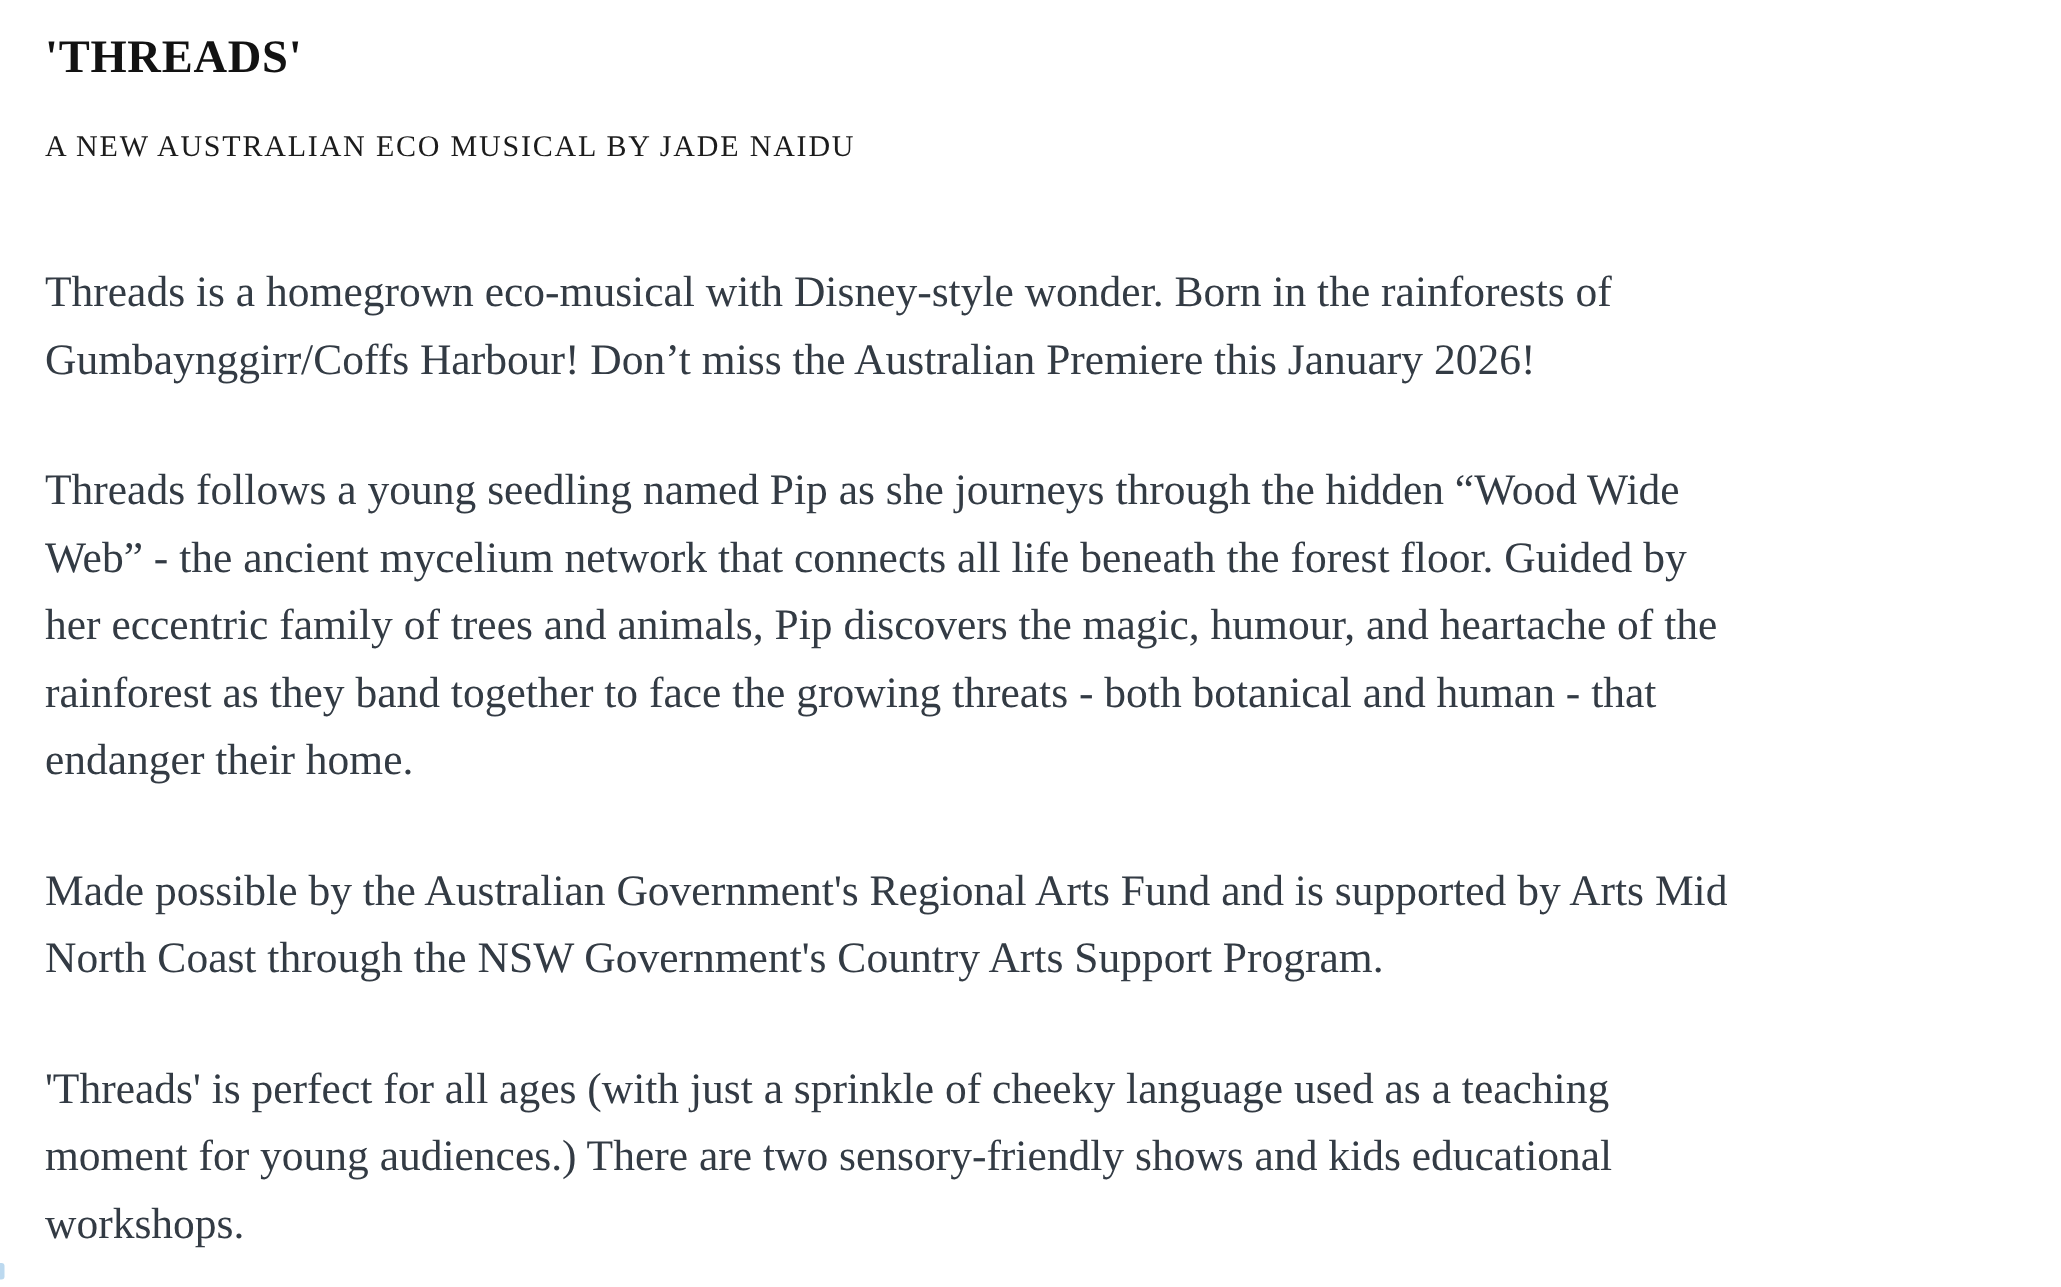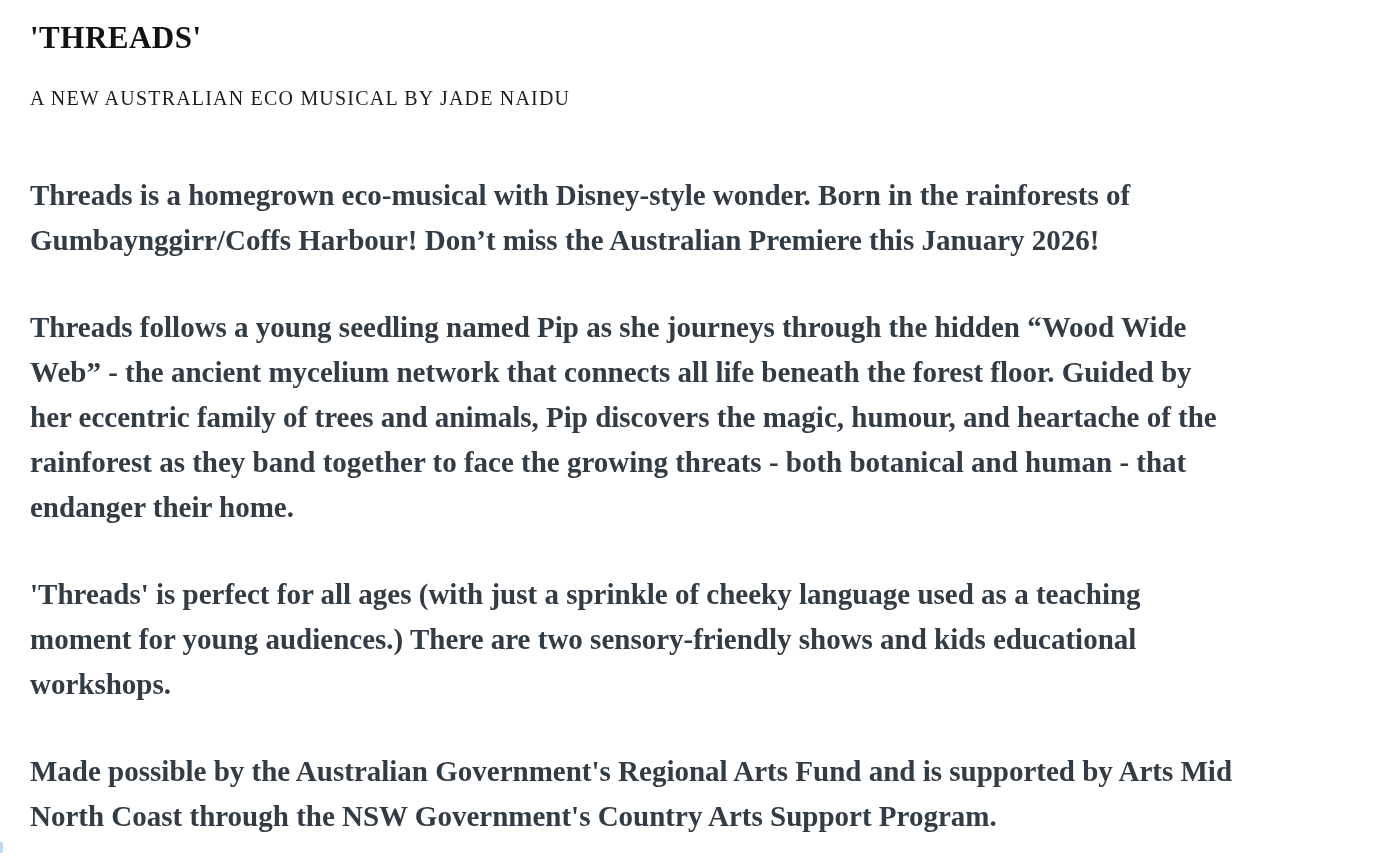--- a/index.html
+++ b/index.html
@@ -31,21 +31,21 @@
     font-size: 20px;
     line-height: 40px;
     font-weight: 400;
     color: #1c1c1c;
     margin: 20px 0 0 0;
     letter-spacing: 1.2px;
   }
   .body-text p {
     font-size: 29px;
     line-height: 45px;
-    font-weight: 700;
+    font-weight: 400;
     color: #333b44;
     max-width: 1228px;
     margin: 42px 0 0 0;
     white-space: pre-line;
   }
   .body-text p:first-child {
     margin-top: 55px;
   }
   .edge-tick {
     position: absolute;
@@ -65,21 +65,21 @@
   <h2 class="subtitle">A NEW AUSTRALIAN ECO MUSICAL BY JADE NAIDU</h2>
 
   <div class="body-text">
     <p>Threads is a homegrown eco-musical with Disney-style wonder. Born in the rainforests of
 Gumbaynggirr/Coffs Harbour! Don’t miss the Australian Premiere this January 2026!</p>
     <p>Threads follows a young seedling named Pip as she journeys through the hidden “Wood Wide
 Web” - the ancient mycelium network that connects all life beneath the forest floor. Guided by
 her eccentric family of trees and animals, Pip discovers the magic, humour, and heartache of the
 rainforest as they band together to face the growing threats - both botanical and human - that
 endanger their home.</p>
+    <p>Made possible by the Australian Government's Regional Arts Fund and is supported by Arts Mid
+North Coast through the NSW Government's Country Arts Support Program.</p>
     <p>'Threads' is perfect for all ages (with just a sprinkle of cheeky language used as a teaching
 moment for young audiences.) There are two sensory-friendly shows and kids educational
 workshops.</p>
-    <p>Made possible by the Australian Government's Regional Arts Fund and is supported by Arts Mid
-North Coast through the NSW Government's Country Arts Support Program.</p>
   </div>
 </div>
 
 <div class="edge-tick"></div>
 
 </body></html>

